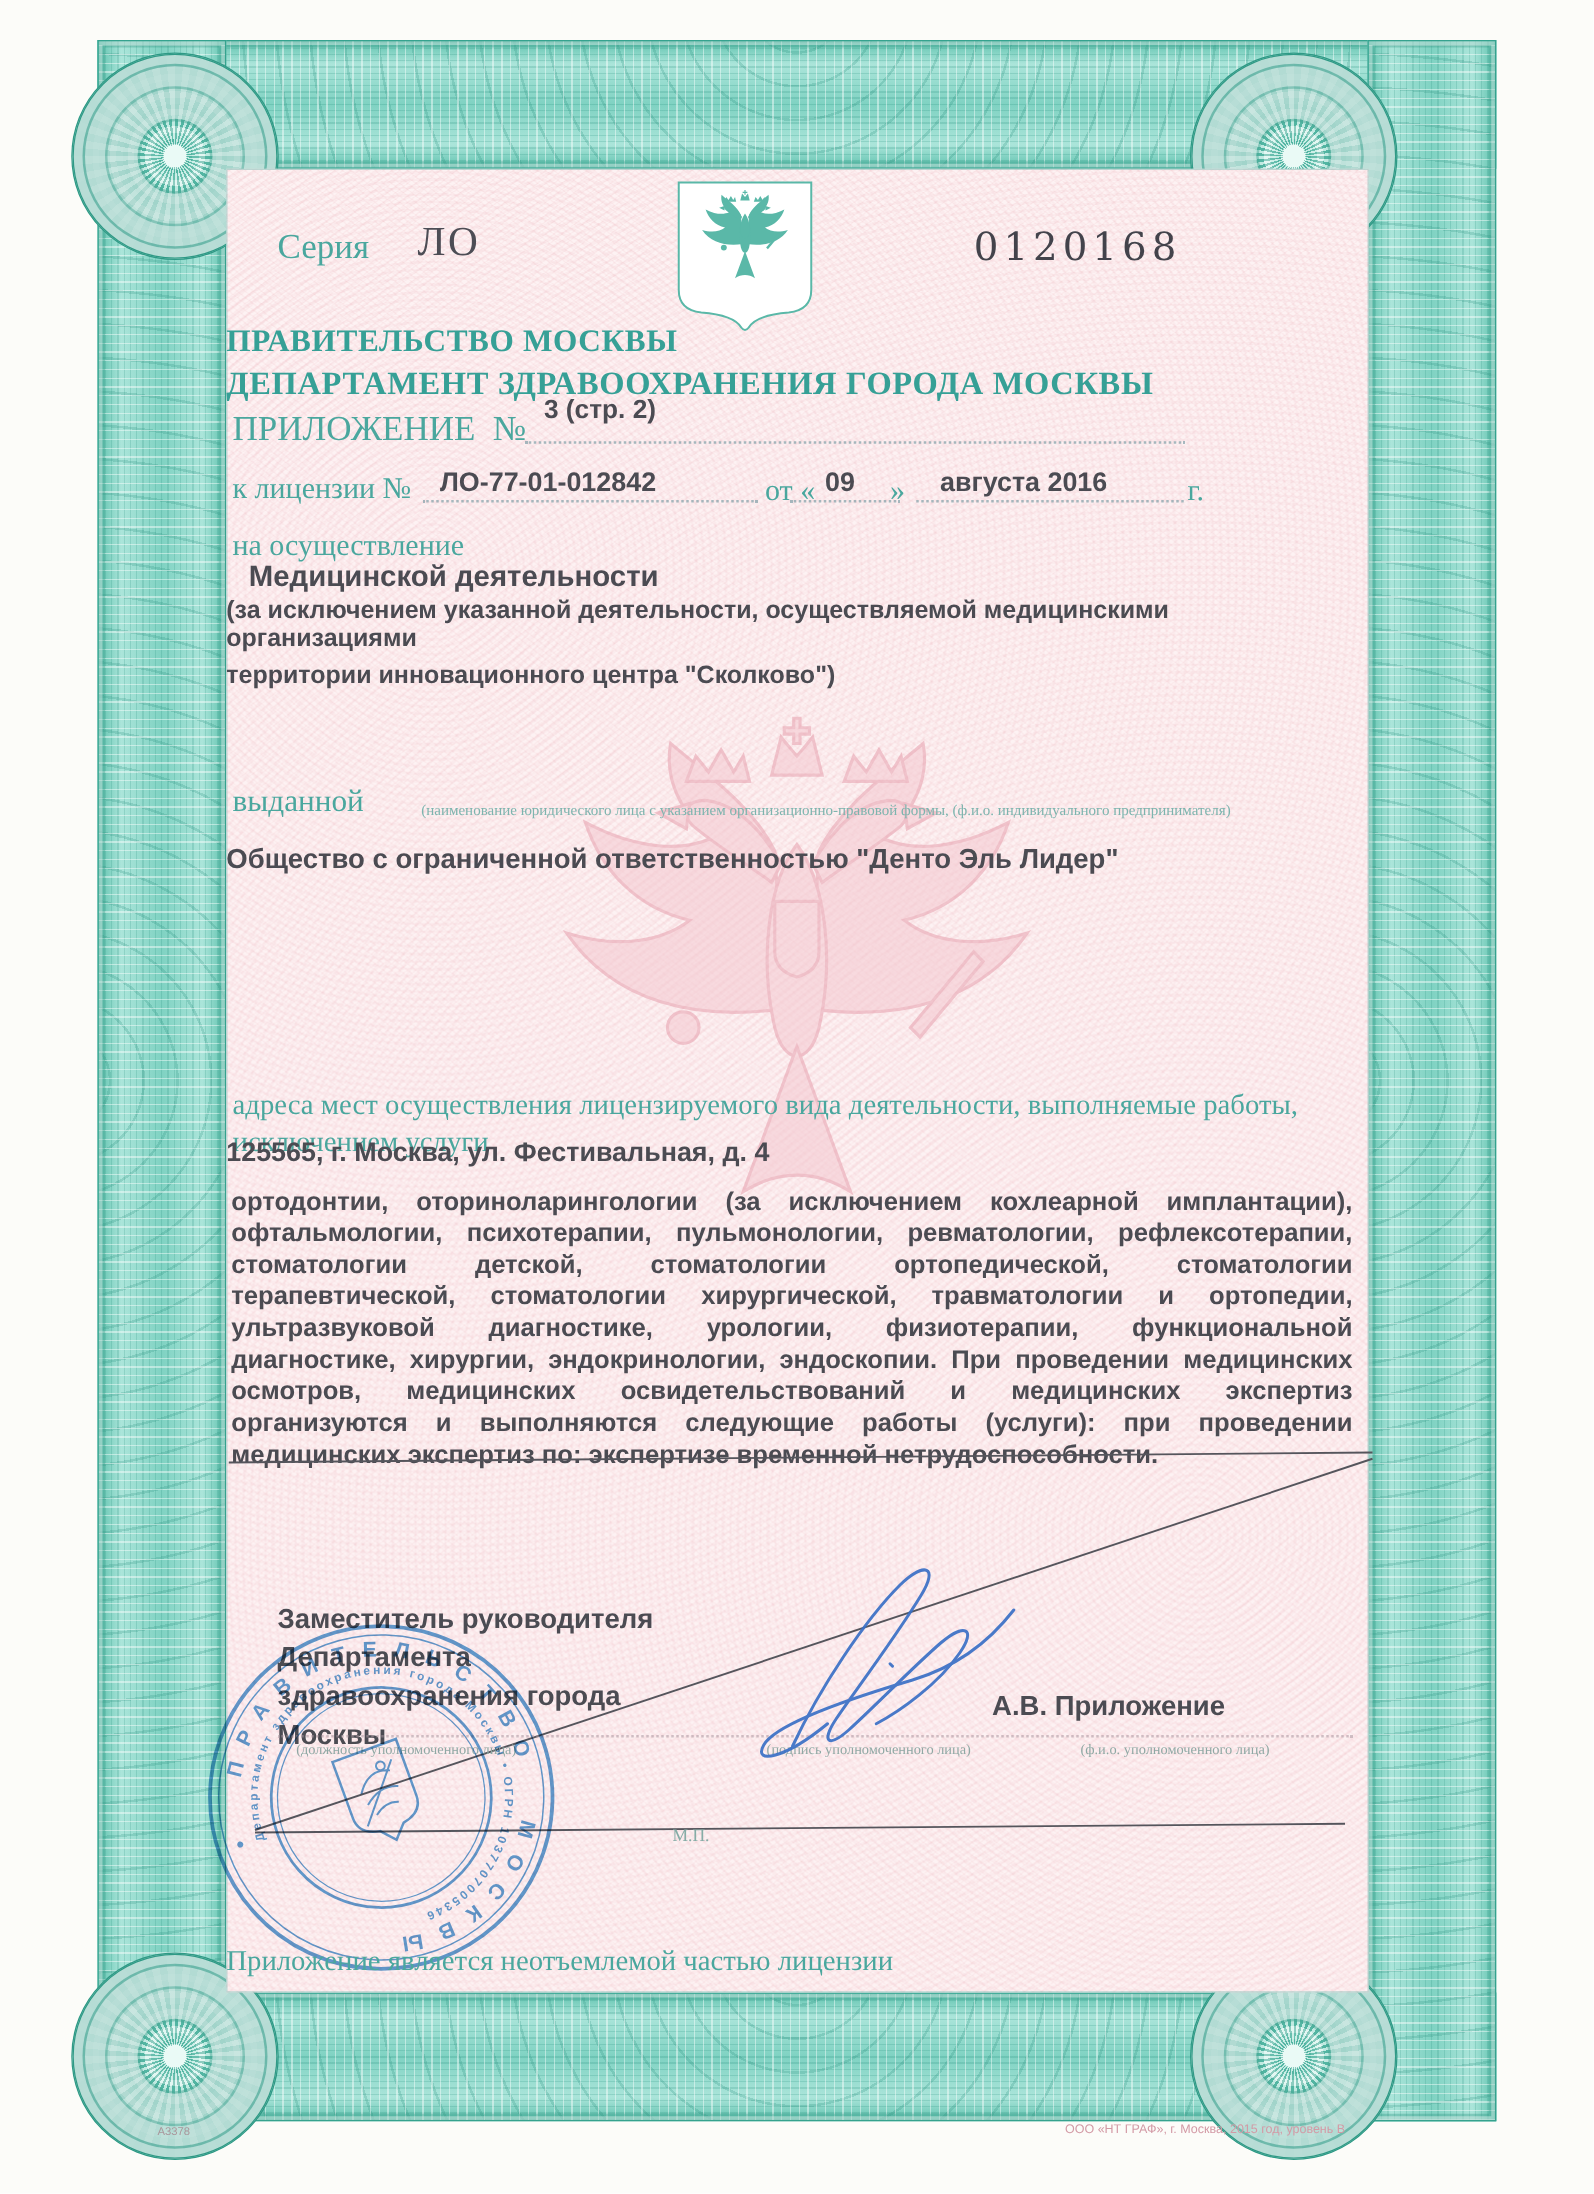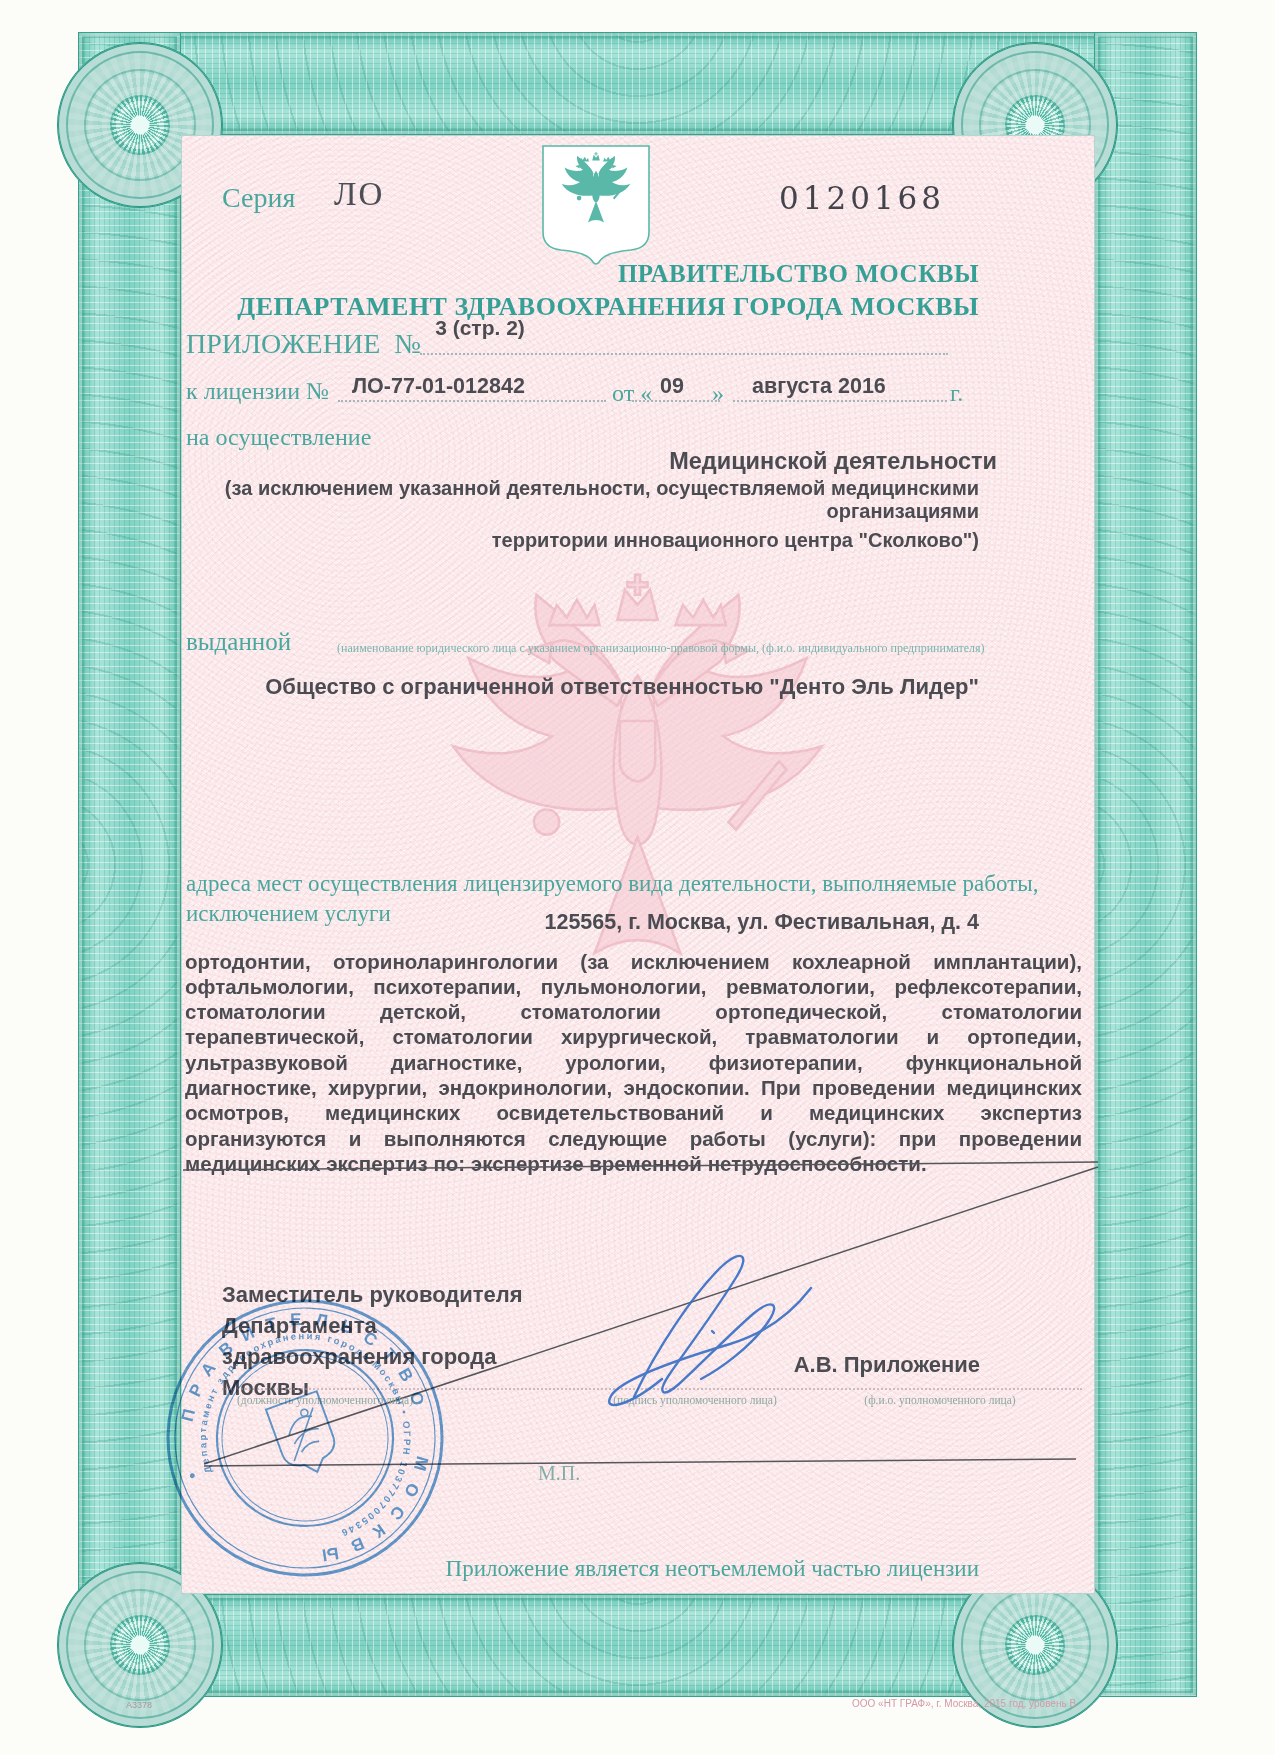--- a/index.html
+++ b/index.html
@@ -32,21 +32,21 @@
       background:
         repeating-radial-gradient(circle at 18% 22%, rgba(226,139,152,.07) 0 2px, transparent 2px 6px),
         repeating-radial-gradient(circle at 85% 75%, rgba(226,139,152,.07) 0 2px, transparent 2px 6px),
         repeating-linear-gradient(38deg, rgba(232,158,168,.10) 0 1px, transparent 1px 4px),
         repeating-linear-gradient(-38deg, rgba(232,158,168,.10) 0 1px, transparent 1px 4px),
         #fdf2f3;}
   
   .t{position:absolute;white-space:nowrap;}
   .teal-serif{font-family:"Liberation Serif",serif;color:#4aa79e;}
   .typed{font-family:"Liberation Sans",sans-serif;font-weight:bold;color:#4b4b52;}
-  .centered{left:181px;width:798px;text-align:right;white-space:normal;}
+  .centered{left:181px;width:798px;text-align:left;white-space:normal;}
   .hdr{font-family:"Liberation Serif",serif;font-weight:bold;color:#36a096;letter-spacing:.5px;}
   .dotline{position:absolute;border-bottom:2px dotted rgba(130,160,168,.7);height:0;}
   .jline{position:absolute;left:185px;width:897px;text-align:justify;text-align-last:justify;
          font-size:20.5px;line-height:24px;}
   .jline.last{text-align-last:left;}
   .caption{position:absolute;font-family:"Liberation Serif",serif;font-size:11.5px;color:#8fa8a4;text-align:center;}
   .serial{font-family:"DejaVu Serif",serif;color:#43434b;letter-spacing:4px;}
   .stamp{position:absolute;left:155px;top:1288px;transform:rotate(-20deg);mix-blend-mode:multiply;}
   .stamp-big{font-family:"Liberation Sans",sans-serif;font-weight:bold;font-size:17px;
              letter-spacing:13px;word-spacing:18px;fill:#3f8ccd;}
@@ -158,21 +158,21 @@
   <div class="t typed" style="left:222px;top:1282px;font-size:22px;">Заместитель руководителя</div>
   <div class="t typed" style="left:222px;top:1313px;font-size:22px;">Департамента</div>
   <div class="t typed" style="left:222px;top:1344px;font-size:22px;">здравоохранения города</div>
   <div class="t typed" style="left:222px;top:1375px;font-size:22px;">Москвы</div>
   <div class="t typed" style="left:720px;top:1352px;width:260px;text-align:right;font-size:22px;">А.В. Приложение</div>
 
   <div class="dotline" style="left:222px;top:1388px;width:860px;border-bottom-color:rgba(170,150,158,.55);"></div>
   <div class="caption" style="left:210px;top:1394px;width:230px;">(должность уполномоченного лица)</div>
   <div class="caption" style="left:590px;top:1394px;width:210px;">(подпись уполномоченного лица)</div>
   <div class="caption" style="left:850px;top:1394px;width:180px;">(ф.и.о. уполномоченного лица)</div>
-  <div class="t teal-serif" style="left:538px;top:1462px;font-size:20px;color:#86aca6;">М.П.</div>
+  <div class="t teal-serif" style="left:538px;top:1462px;font-size:14px;color:#86aca6;">М.П.</div>
 
   <svg class="overlay" width="1275" height="1755" viewBox="0 0 1275 1755">
     <g stroke="#3a70c6" stroke-width="2.4" fill="none" stroke-linecap="round" opacity="0.92">
       <path d="M634 1397 C656 1350 692 1296 720 1268 C740 1249 751 1253 737 1276 C717 1309 686 1350 669 1375 C657 1393 662 1399 679 1384 C701 1364 731 1333 753 1314 C772 1298 781 1303 768 1322 C751 1347 720 1369 701 1379"></path>
       <path d="M662 1379 C628 1407 602 1412 611 1396 C620 1380 676 1360 730 1344 C770 1332 794 1310 811 1288"></path>
       <path d="M712 1331 L714 1333"></path>
     </g>
   </svg>
 
   <svg class="stamp" width="300" height="300" viewBox="-150 -150 300 300" opacity="0.82">

